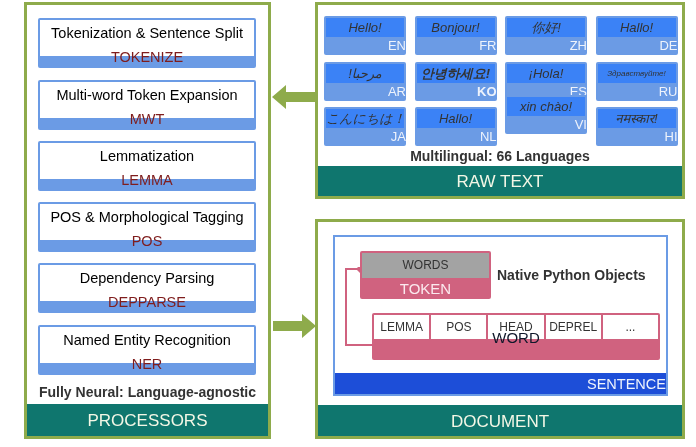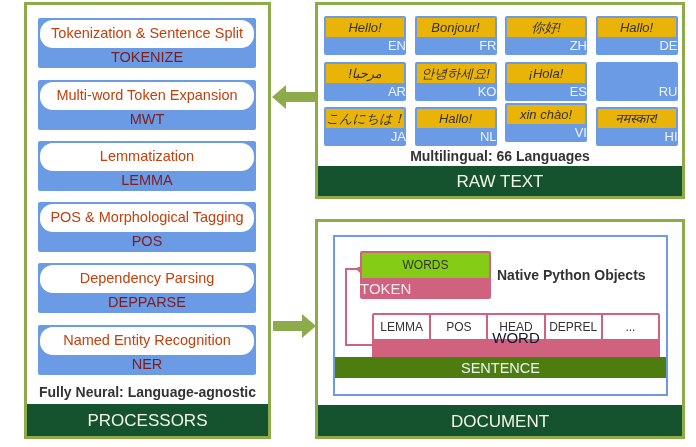--- a/index.html
+++ b/index.html
@@ -1,49 +1,49 @@
 <!DOCTYPE html>
 <html><head>
 <meta charset="utf-8">
 <style>
   html, body { margin:0; padding:0; background:#ffffff; }
   body { width:696px; height:447px; position:relative; overflow:hidden;
          font-family:"Liberation Sans", sans-serif; color:#333; }
   .panel { position:absolute; border:3px solid #8eab4b; box-sizing:border-box; background:#fff; }
-  .panel-footer { position:absolute; left:0; right:0; bottom:0; background:#14532d; color:#f3f7e6;
+  .panel-footer { position:absolute; left:0; right:0; bottom:0; background:#0f766e; color:#f3f7e6;
                   text-align:center; font-size:17px; }
   
   #processors { left:24px; top:2px; width:247px; height:437px; }
   #processors .panel-footer { height:32px; line-height:34px; }
   .proc { position:absolute; left:11px; width:218px; height:50px; background:#6b9be5; border-radius:2px; }
-  .proc .desc { position:absolute; left:2px; right:2px; top:2px; height:28px; background:#fff;
-                font-size:14.5px; line-height:26px; text-align:center; color:#c2410c;border-radius:13px; }
+  .proc .desc { position:absolute; left:2px; right:2px; top:2px; height:36px; background:#fff;
+                font-size:14.5px; line-height:26px; text-align:center; color:#000000; }
   .proc .code { position:absolute; left:0; right:0; bottom:0; height:22px; line-height:22px;
                 text-align:center; color:#7f1d1d; font-size:14.5px; }
   .caption { position:absolute; font-weight:bold; font-size:14px; color:#333; text-align:center; }
   
   #rawtext { left:315px; top:2px; width:370px; height:197px; }
   #rawtext .panel-footer { height:30px; line-height:32px; }
   .lang { position:absolute; width:82px; height:39px; background:#6b9be5; border-radius:2px; }
-  .lang .greet { position:absolute; left:2px; right:2px; top:2px; height:19px; background:#eab308;
+  .lang .greet { position:absolute; left:2px; right:2px; top:2px; height:19px; background:#3b82f6;
                  font-style:italic; font-size:13px; line-height:19px; text-align:center; color:#333; overflow:hidden; white-space:nowrap; }
   .lang .greet.small { font-size:8px; }
   .lang .code { position:absolute; left:0; right:0; bottom:0; height:18px; line-height:18px; text-align:right;
                 color:#eef3fc; font-size:13px; }
   
   #document { left:315px; top:219px; width:370px; height:220px; }
   #document .panel-footer { height:31px; line-height:33px; }
   #sentence { position:absolute; left:15px; top:13px; width:335px; height:161px; border:2px solid #6b9be5;
               box-sizing:border-box; background:#fff; }
-  #sentence .sent-footer { position:absolute; left:0; right:0; bottom:16px; height:21px; background:#4d7c0f;
-                           color:#eef3fc; text-align:center; line-height:22px; font-size:14.5px; }
+  #sentence .sent-footer { position:absolute; left:0; right:0; bottom:0; height:21px; background:#1d4ed8;
+                           color:#eef3fc; text-align:right; line-height:22px; font-size:14.5px; }
   #token { position:absolute; left:25px; top:14px; width:131px; height:48px; background:#d0627f; border-radius:2px; }
-  #token .field { position:absolute; left:2px; right:2px; top:2px; height:25px; background:#84cc16; font-size:12px;
+  #token .field { position:absolute; left:2px; right:2px; top:2px; height:25px; background:#a3a3a3; font-size:12px;
                   line-height:25px; text-align:center; color:#333; }
-  #token .label { position:absolute; left:0; right:0; bottom:0; height:21px; line-height:21px; text-align:left;
+  #token .label { position:absolute; left:0; right:0; bottom:0; height:21px; line-height:21px; text-align:center;
                   color:#fbe9ee; font-size:15px; }
   #word { position:absolute; left:37px; top:76px; width:288px; height:47px; background:#d0627f; border-radius:2px; }
   #word .fields { position:absolute; left:2px; right:2px; top:2px; height:24px; display:flex; gap:2px; }
   #word .fields span { flex:1; background:#fff; font-size:12px; line-height:24px; text-align:center; color:#333; }
   #word .label { position:absolute; left:0; right:0; bottom:0; height:33px; line-height:21px; text-align:center;
                  color:#0f172a; font-size:15px; }
   #connector { position:absolute; left:8px; top:30px; width:32px; height:88px; }
   
   .arrow { position:absolute; }
 </style>
@@ -94,40 +94,41 @@
         <div class="code">ZH</div>
       </div>
       <div class="lang" style="left: 277.5px; top: 11px;">
         <div class="greet">Hallo!</div>
         <div class="code">DE</div>
       </div>
       <div class="lang" style="left: 6px; top: 56.5px;">
         <div class="greet">!مرحبا</div>
         <div class="code">AR</div>
       </div>
-      <div class="lang" style="left: 96.5px; top: 56.5px;">
+      <div class="lang" style="left: 96.5px; top: 56.5px; font-weight: bold;">
         <div class="greet">안녕하세요!</div>
         <div class="code">KO</div>
       </div>
       <div class="lang" style="left: 187px; top: 56.5px;">
         <div class="greet">¡Hola!</div>
         <div class="code">ES</div>
       </div>
       <div class="lang" style="left: 277.5px; top: 56.5px;">
+        <div class="greet small">Здравствуйте!</div>
         <div class="code">RU</div>
       </div>
       <div class="lang" style="left: 6px; top: 102px;">
         <div class="greet">こんにちは！</div>
         <div class="code">JA</div>
       </div>
       <div class="lang" style="left: 96.5px; top: 102px;">
         <div class="greet">Hallo!</div>
         <div class="code">NL</div>
       </div>
-      <div class="lang" style="left: 187px; top: 98px; text-decoration: underline;">
+      <div class="lang" style="left: 187px; top: 90px; text-decoration: underline;">
         <div class="greet">xin chào!</div>
         <div class="code">VI</div>
       </div>
       <div class="lang" style="left: 277.5px; top: 102px;">
         <div class="greet">नमस्कार!</div>
         <div class="code">HI</div>
       </div>
     </div>
   <div class="caption" style="left:0;right:0;top:143px">Multilingual: 66 Languages</div>
   <div class="panel-footer">RAW TEXT</div>

